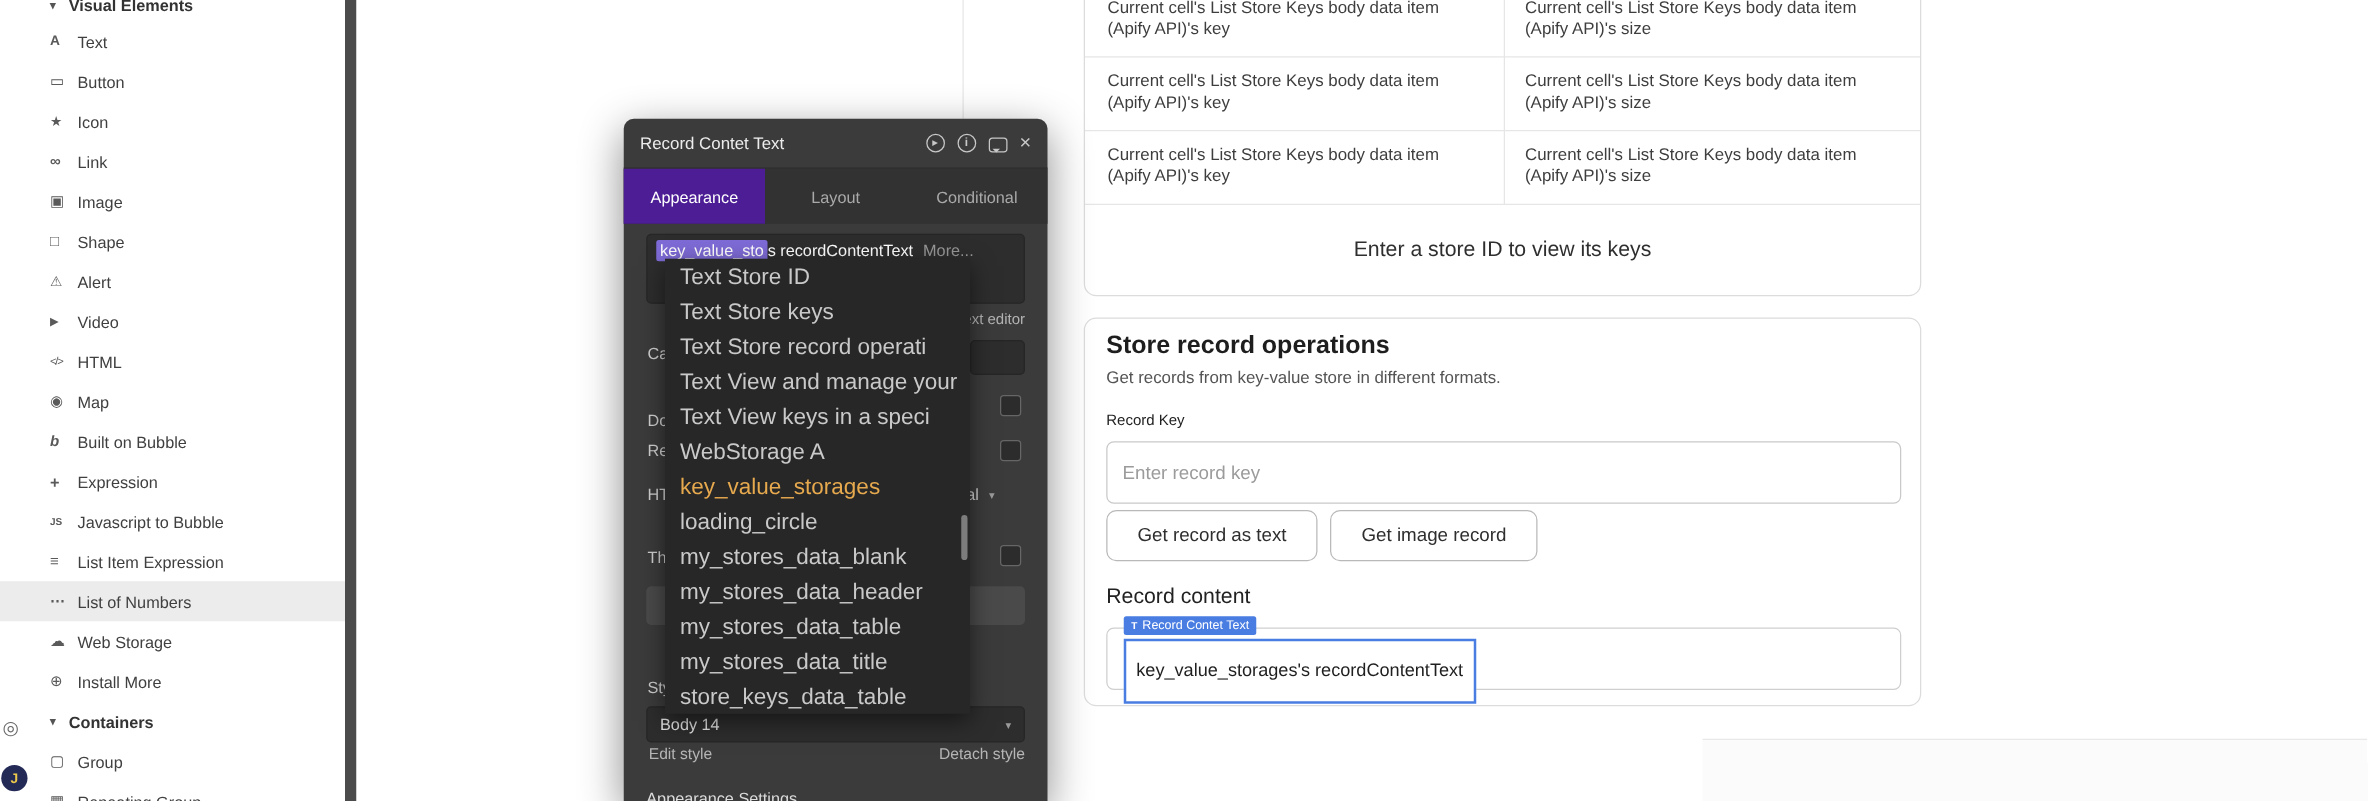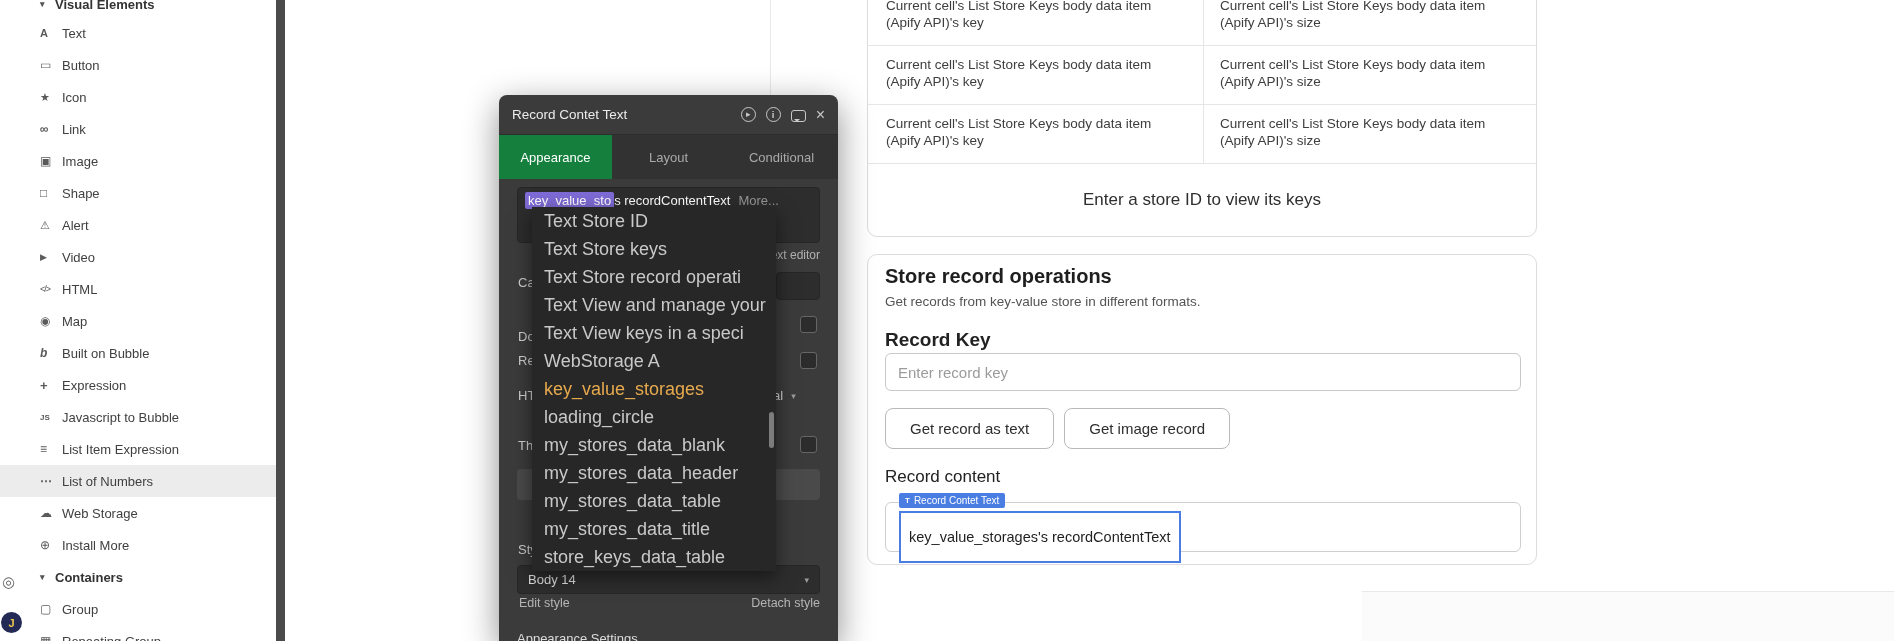--- a/index.html
+++ b/index.html
@@ -55,22 +55,22 @@
   .rg-cell{width:335px;padding:10px 16px 0 18px;font-size:13.5px;line-height:17px;color:#3e3e3e}
   .rg-divider{position:absolute;left:335px;top:0;width:1px;height:177px;background:#e6e6e6}
   .rg-footer{position:absolute;left:0;top:177px;width:100%;height:72px;display:flex;
              align-items:center;justify-content:center;font-size:17px;color:#2f2f2f}
 
   
   .store-card{position:absolute;left:867px;top:254px;width:670px;height:311px;background:#fff;
               border:1px solid #dcdcdc;border-radius:10px}
   .sc-title{position:absolute;left:17px;top:10px;font-size:20px;font-weight:700;color:#1e1e1e}
   .sc-sub{position:absolute;left:17px;top:39px;font-size:13.5px;color:#545454}
-  .sc-key-label{position:absolute;left:17px;top:74px;font-size:19px;font-weight:700;color:#222}
-  .sc-input{position:absolute;left:17px;top:98px;width:636px;height:38px;border:1px solid #c9c9c9;
+  .sc-key-label{position:absolute;left:17px;top:74px;font-size:12px;font-weight:400;color:#222}
+  .sc-input{position:absolute;left:17px;top:98px;width:636px;height:50px;border:1px solid #c9c9c9;
             border-radius:6px;padding:0 12px;font-size:15px;color:#333;outline:none;background:#fff}
   .sc-input::placeholder{color:#9b9b9b}
   .sc-btnrow{position:absolute;left:17px;top:153px;display:flex;gap:10px}
   .sc-btn{height:41px;padding:0 24px;border:1px solid #b9b9b9;border-radius:8px;background:#fff;
           font-size:15px;color:#2e2e2e;display:flex;align-items:center;white-space:nowrap}
   .sc-rc-label{position:absolute;left:17px;top:212px;font-size:17px;color:#222}
   .sc-content-box{position:absolute;left:17px;top:247px;width:636px;height:50px;
                   border:1px solid #cfcfcf;border-radius:6px}
   .sc-tag{position:absolute;left:31px;top:238px;height:15px;background:#4a7de2;color:#fff;
           font-size:10px;display:flex;align-items:center;gap:4px;padding:0 6px;border-radius:2px;z-index:3}
@@ -89,21 +89,21 @@
   .pi-play::before{content:"▸";font-size:9px;line-height:1}
   .pi-info{width:15px;height:15px;border:1.3px solid #c8c8c8;border-radius:50%;
            display:flex;align-items:center;justify-content:center;color:#c8c8c8;font-size:9.5px}
   .pi-info::before{content:"i";font-weight:700}
   .pi-comment{width:15px;height:12px;border:1.3px solid #c8c8c8;border-radius:3px;position:relative;margin-top:2px}
   .pi-comment::after{content:"";position:absolute;left:2px;bottom:-4px;border:3px solid transparent;border-top-color:#c8c8c8}
   .pi-close{color:#c8c8c8;font-size:16px;line-height:1}
   .pi-close::before{content:"×"}
   .p-tabs{height:44px;display:flex;background:#323232}
   .p-tab{flex:1;display:flex;align-items:center;justify-content:center;font-size:13px;color:#a9a9a9}
-  .p-tab.active{background:#15803d;color:#fff}
+  .p-tab.active{background:#4c1d95;color:#fff}
 
   .p-field{position:absolute;left:18px;top:92px;width:303px;height:56px;background:#2d2d2d;
            border:1px solid #262626;border-radius:4px;padding:5px 7px;font-size:13px;z-index:1;white-space:nowrap;overflow:hidden}
   .expr-hl{background:#7e6bd6;color:#fff;padding:1px 3px;border-radius:2px}
   .expr-rest{color:#ffffff}
   .expr-more{color:#989898;margin-left:8px}
 
   .p-texteditor{position:absolute;right:18px;top:153px;font-size:12px;color:#b3b3b3;z-index:1}
   .p-frag{position:absolute;left:19px;font-size:13px;color:#cfcfcf;z-index:1;white-space:nowrap}
   .chip{position:absolute;left:277px;top:177px;width:44px;height:28px;background:#2d2d2d;

